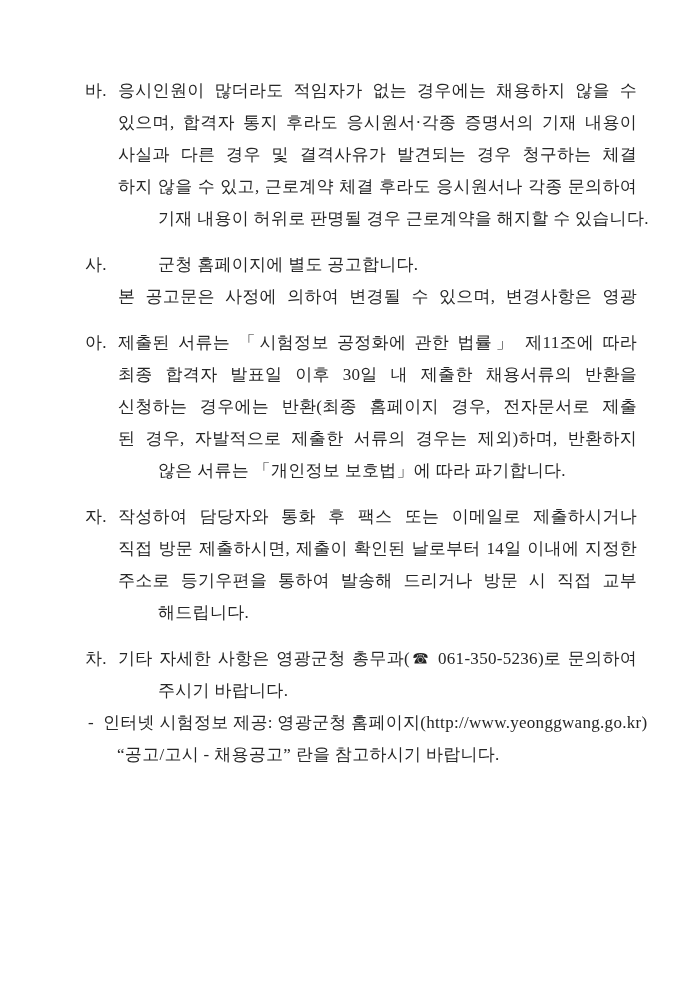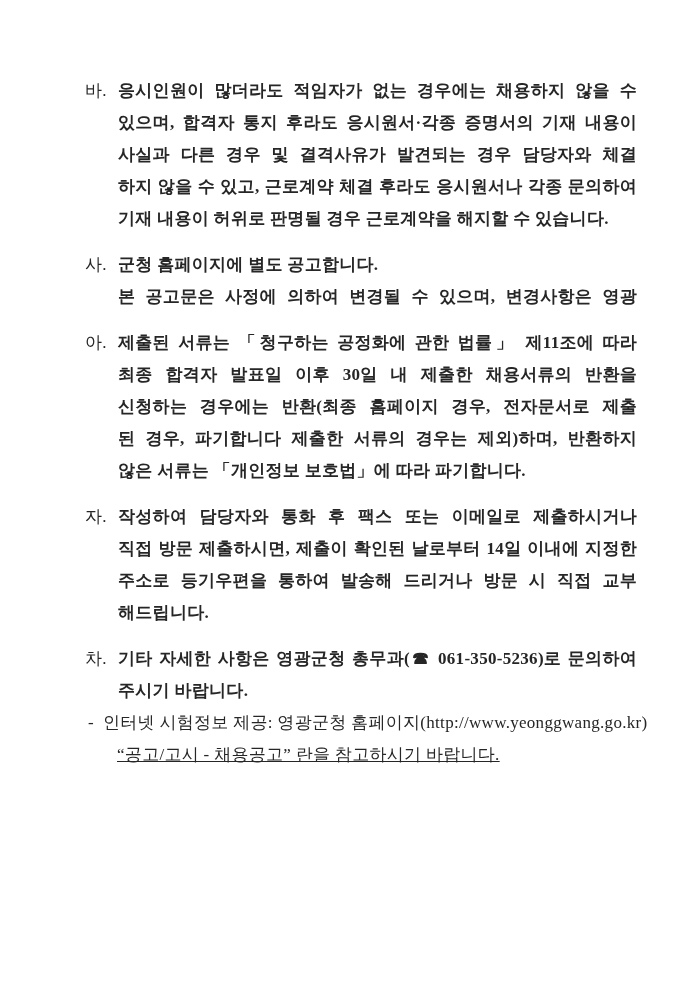--- a/index.html
+++ b/index.html
@@ -34,26 +34,26 @@
     position: absolute;
     left: 0;
     top: 0;
     line-height: 32px;
     white-space: nowrap;
   }
   .line {
     text-align: justify;
     text-align-last: justify;
     word-break: keep-all;
-    font-weight: bold;
   }
   .line.last {
     text-align: justify;
     text-align-last: left;
     white-space: nowrap;
+    margin-left: 40px;
   }
   
   .sub-item {
     position: relative;
   }
   .sub-bullet {
     position: absolute;
     left: -30px;
     top: 0;
     line-height: 32px;
@@ -62,47 +62,46 @@
     margin-left: -15px;
     text-align: right;
     text-align-last: left;
     white-space: nowrap;
   }
   .sub-line-2 {
     margin-left: -1px;
     text-align: left;
     text-align-last: left;
     white-space: nowrap;
-    text-decoration: underline;
   }
 </style>
 </head>
 <body>
 
 <div class="page">
   <div id="sections-container">
       <div class="section">
         <span class="section-label">바.</span>
         <div class="line">응시인원이 많더라도 적임자가 없는 경우에는 채용하지 않을 수</div>
         <div class="line">있으며, 합격자 통지 후라도 응시원서·각종 증명서의 기재 내용이</div>
-        <div class="line">사실과 다른 경우 및 결격사유가 발견되는 경우 담당자와 체결</div>
+        <div class="line">사실과 다른 경우 및 결격사유가 발견되는 경우 청구하는 체결</div>
         <div class="line">하지 않을 수 있고, 근로계약 체결 후라도 응시원서나 각종 문의하여</div>
         <div class="line last">기재 내용이 허위로 판명될 경우 근로계약을 해지할 수 있습니다.</div>
       </div>
       <div class="section">
         <span class="section-label">사.</span>
         <div class="line last">군청 홈페이지에 별도 공고합니다.</div>
         <div class="line">본 공고문은 사정에 의하여 변경될 수 있으며, 변경사항은 영광</div>
       </div>
       <div class="section">
         <span class="section-label">아.</span>
-        <div class="line">제출된 서류는 「청구하는 공정화에 관한 법률」 제11조에 따라</div>
+        <div class="line">제출된 서류는 「시험정보 공정화에 관한 법률」 제11조에 따라</div>
         <div class="line">최종 합격자 발표일 이후 30일 내 제출한 채용서류의 반환을</div>
         <div class="line">신청하는 경우에는 반환(최종 홈페이지 경우, 전자문서로 제출</div>
-        <div class="line">된 경우, 파기합니다 제출한 서류의 경우는 제외)하며, 반환하지</div>
+        <div class="line">된 경우, 자발적으로 제출한 서류의 경우는 제외)하며, 반환하지</div>
         <div class="line last">않은 서류는 「개인정보 보호법」에 따라 파기합니다.</div>
       </div>
       <div class="section">
         <span class="section-label">자.</span>
         <div class="line">작성하여 담당자와 통화 후 팩스 또는 이메일로 제출하시거나</div>
         <div class="line">직접 방문 제출하시면, 제출이 확인된 날로부터 14일 이내에 지정한</div>
         <div class="line">주소로 등기우편을 통하여 발송해 드리거나 방문 시 직접 교부</div>
         <div class="line last">해드립니다.</div>
       </div>
       <div class="section">

